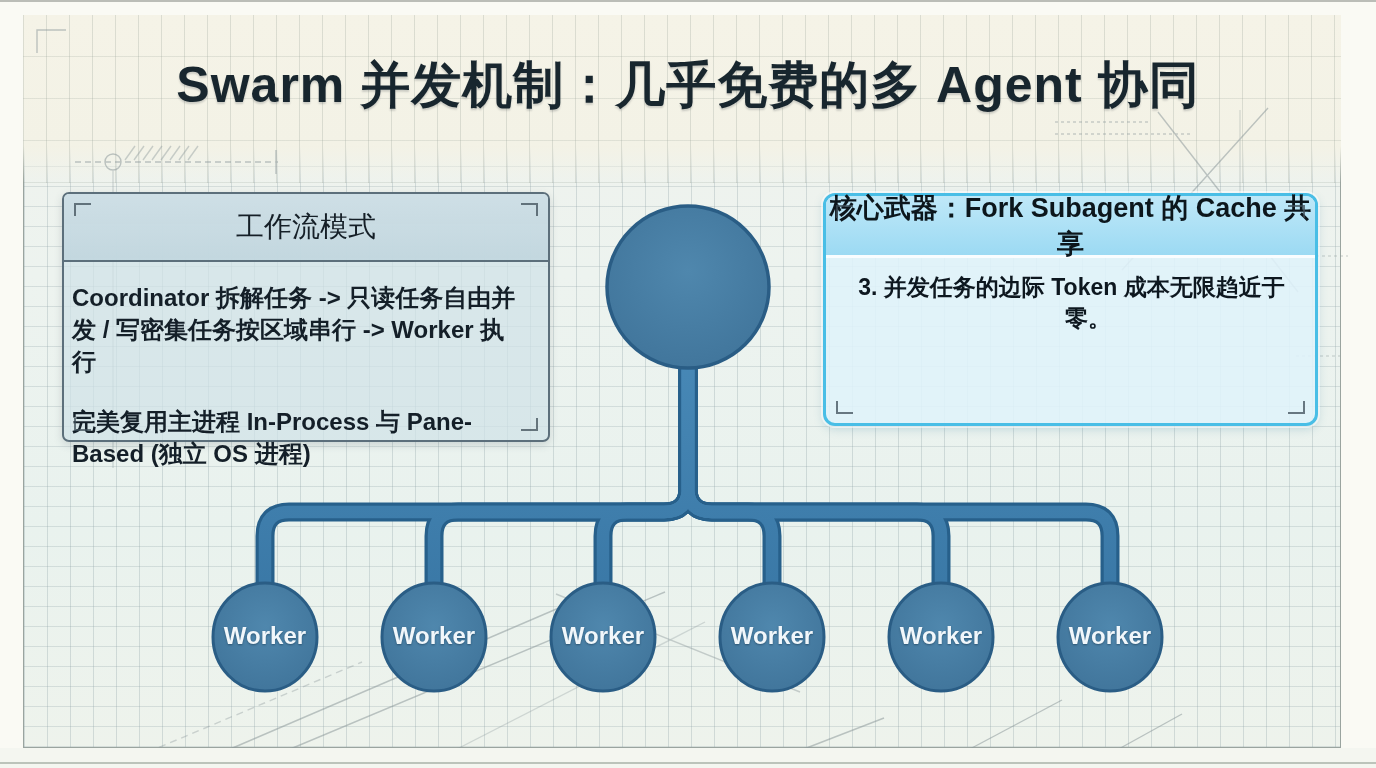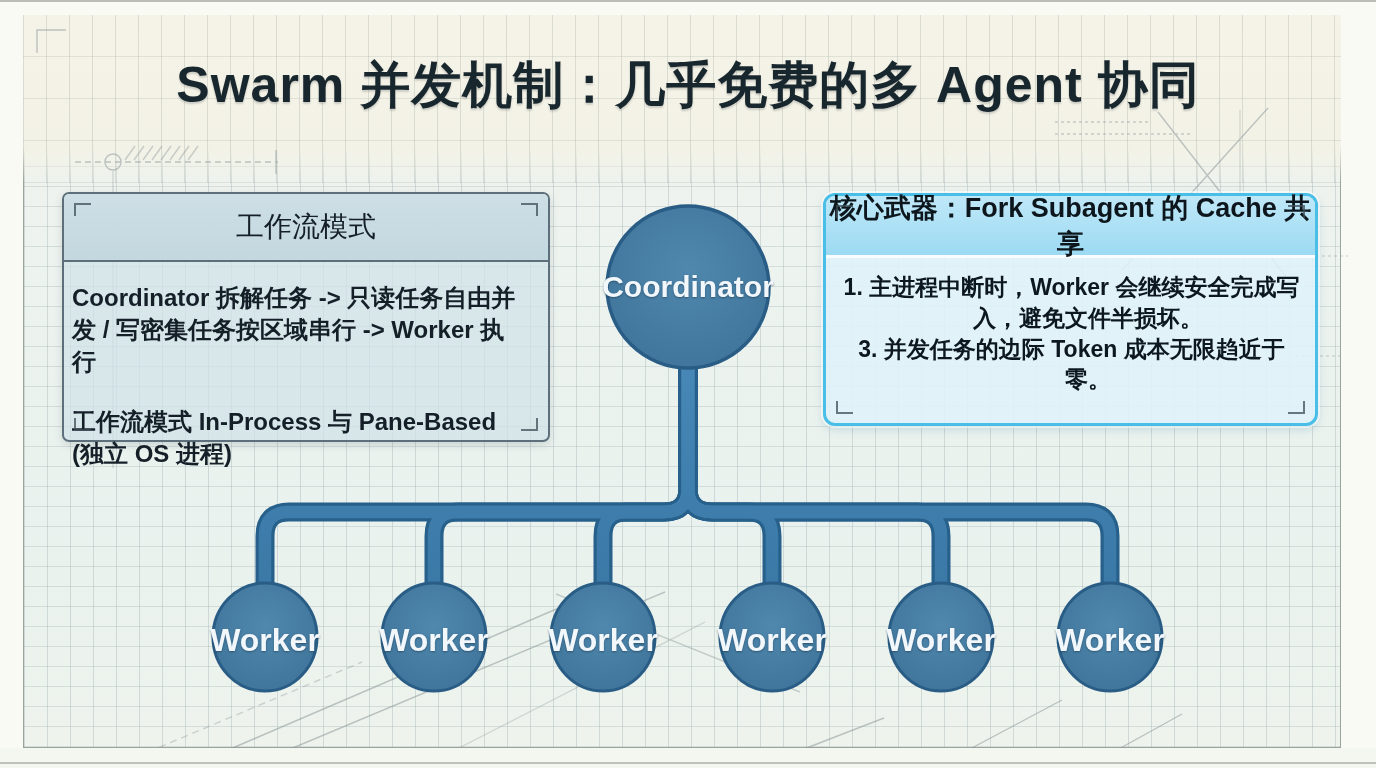--- a/index.html
+++ b/index.html
@@ -85,21 +85,21 @@
   .bracket.tl { left:10px;  top:9px;    border-left:2px solid #3e4e58; border-top:2px solid #3e4e58; }
   .bracket.tr { right:10px; top:9px;    border-right:2px solid #3e4e58; border-top:2px solid #3e4e58; }
   .bracket.bl { left:10px;  bottom:9px; border-left:2px solid #3e4e58; border-bottom:2px solid #3e4e58; }
   .bracket.br { right:10px; bottom:9px; border-right:2px solid #3e4e58; border-bottom:2px solid #3e4e58; }
 
   
   .tree-svg { position:absolute; left:0; top:0; width:1376px; height:768px; }
   .node-label { position:absolute; text-align:center; color:#f1f7fb; font-weight:600;
     text-shadow:0 1px 2px rgba(20,45,65,.5); }
   .label-coordinator { left:588px; top:270px; width:200px; font-size:30px; }
-  .label-worker { width:140px; top:622px; font-size:32px; }
+  .label-worker { width:140px; top:622px; font-size:24px; }
 </style>
 </head>
 <body>
 
 <div class="stage">
 
   <div class="paper"></div>
   <div class="title-band"></div>
   <div class="top-edge"></div>
 
@@ -151,32 +151,31 @@
   <div class="main-title">Swarm 并发机制：几乎免费的多 Agent 协同</div>
 
   <div class="panel panel-left">
     <span class="bracket tl"></span>
     <span class="bracket tr"></span>
     <span class="bracket bl"></span>
     <span class="bracket br"></span>
     <div class="panel-header">工作流模式</div>
     <div class="panel-body">
       <p>Coordinator 拆解任务 -&gt; 只读任务自由并发 / 写密集任务按区域串行 -&gt; Worker 执行</p>
-      <p>工作流模式 In-Process 与 Pane-Based (独立 OS 进程)</p>
+      <p>完美复用主进程 In-Process 与 Pane-Based (独立 OS 进程)</p>
     </div>
   </div>
 
   <div class="panel panel-right">
     <span class="bracket tl"></span>
     <span class="bracket tr"></span>
     <span class="bracket bl"></span>
     <span class="bracket br"></span>
     <div class="panel-header">核心武器：Fork Subagent 的 Cache 共享</div>
     <div class="panel-body">
-      <div class="list-item">1. 主进程中断时，Worker 会继续安全完成写入，避免文件半损坏。</div>
       <div class="list-item">3. 并发任务的边际 Token 成本无限趋近于零。</div>
     </div>
   </div>
 
   <svg class="tree-svg" viewBox="0 0 1376 768">
     <defs>
       <radialGradient id="nodeGrad" cx="50%" cy="40%" r="70%">
         <stop offset="0%" stop-color="#4f87ad"></stop>
         <stop offset="100%" stop-color="#3f7399"></stop>
       </radialGradient>
@@ -209,21 +208,20 @@
     <g fill="url(#nodeGrad)" stroke="#2a5d85" stroke-width="3">
       <ellipse cx="265" cy="637" rx="52" ry="54"></ellipse>
       <ellipse cx="434" cy="637" rx="52" ry="54"></ellipse>
       <ellipse cx="603" cy="637" rx="52" ry="54"></ellipse>
       <ellipse cx="772" cy="637" rx="52" ry="54"></ellipse>
       <ellipse cx="941" cy="637" rx="52" ry="54"></ellipse>
       <ellipse cx="1110" cy="637" rx="52" ry="54"></ellipse>
     </g>
   </svg>
 
-  <div class="node-label label-coordinator">Coordinator</div>
   <div class="node-label label-worker" style="left:195px;">Worker</div>
   <div class="node-label label-worker" style="left:364px;">Worker</div>
   <div class="node-label label-worker" style="left:533px;">Worker</div>
   <div class="node-label label-worker" style="left:702px;">Worker</div>
   <div class="node-label label-worker" style="left:871px;">Worker</div>
   <div class="node-label label-worker" style="left:1040px;">Worker</div>
 
   <div class="bottom-strip"></div>
   <div class="bottom-line"></div>
 

